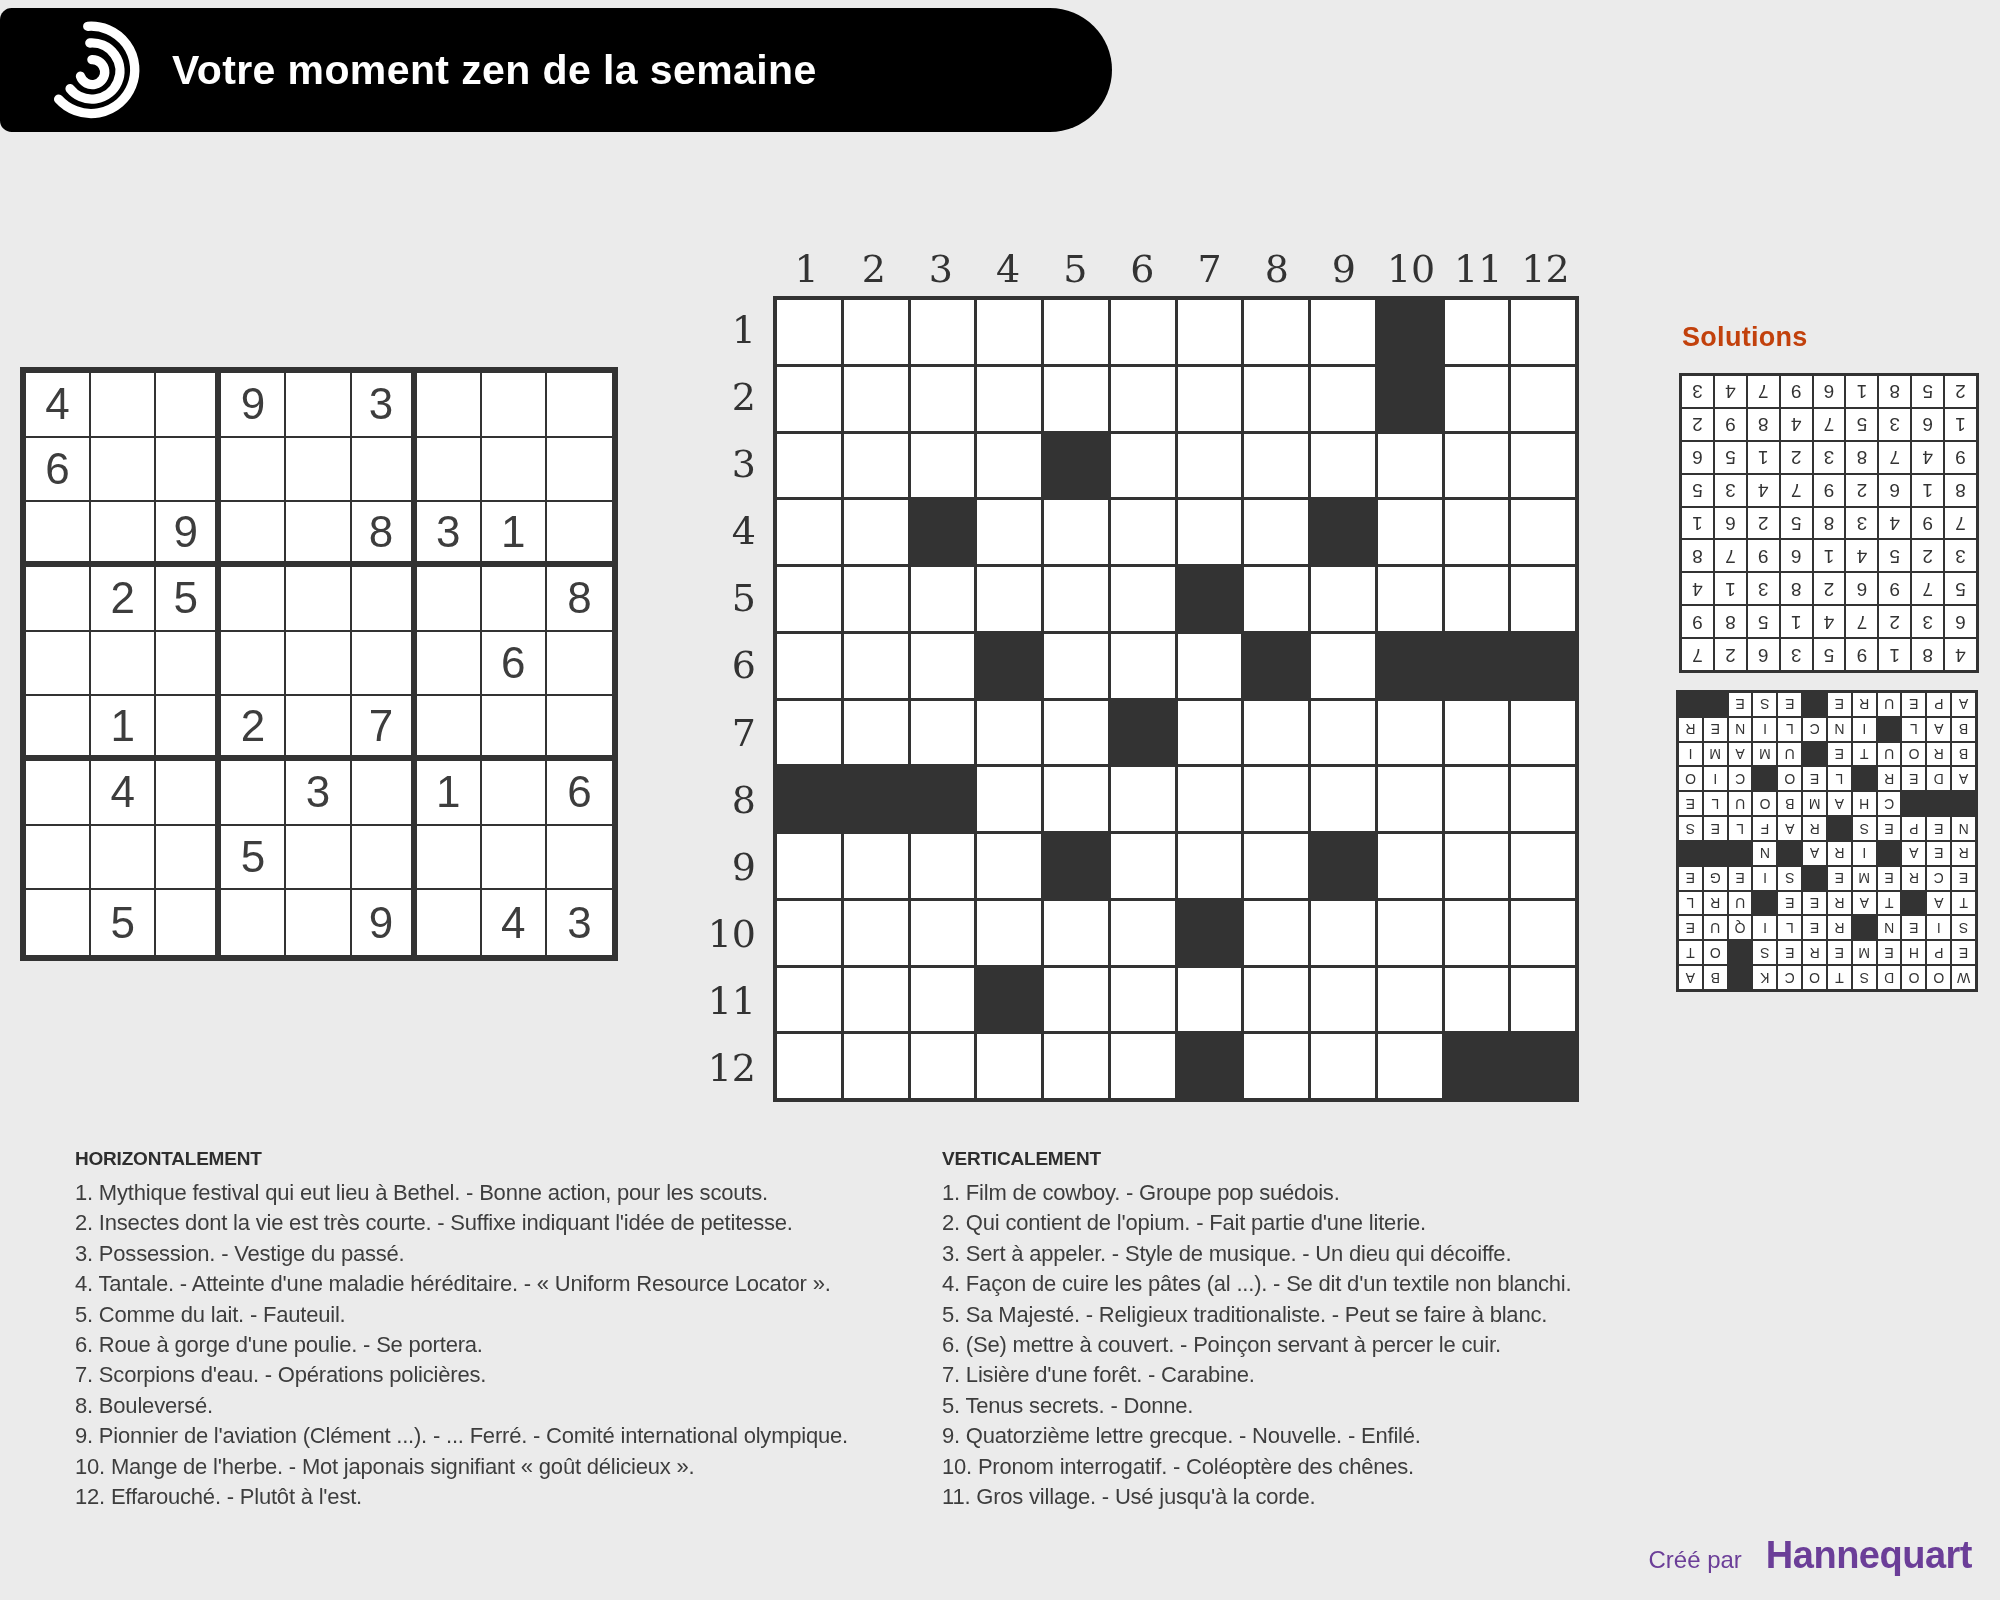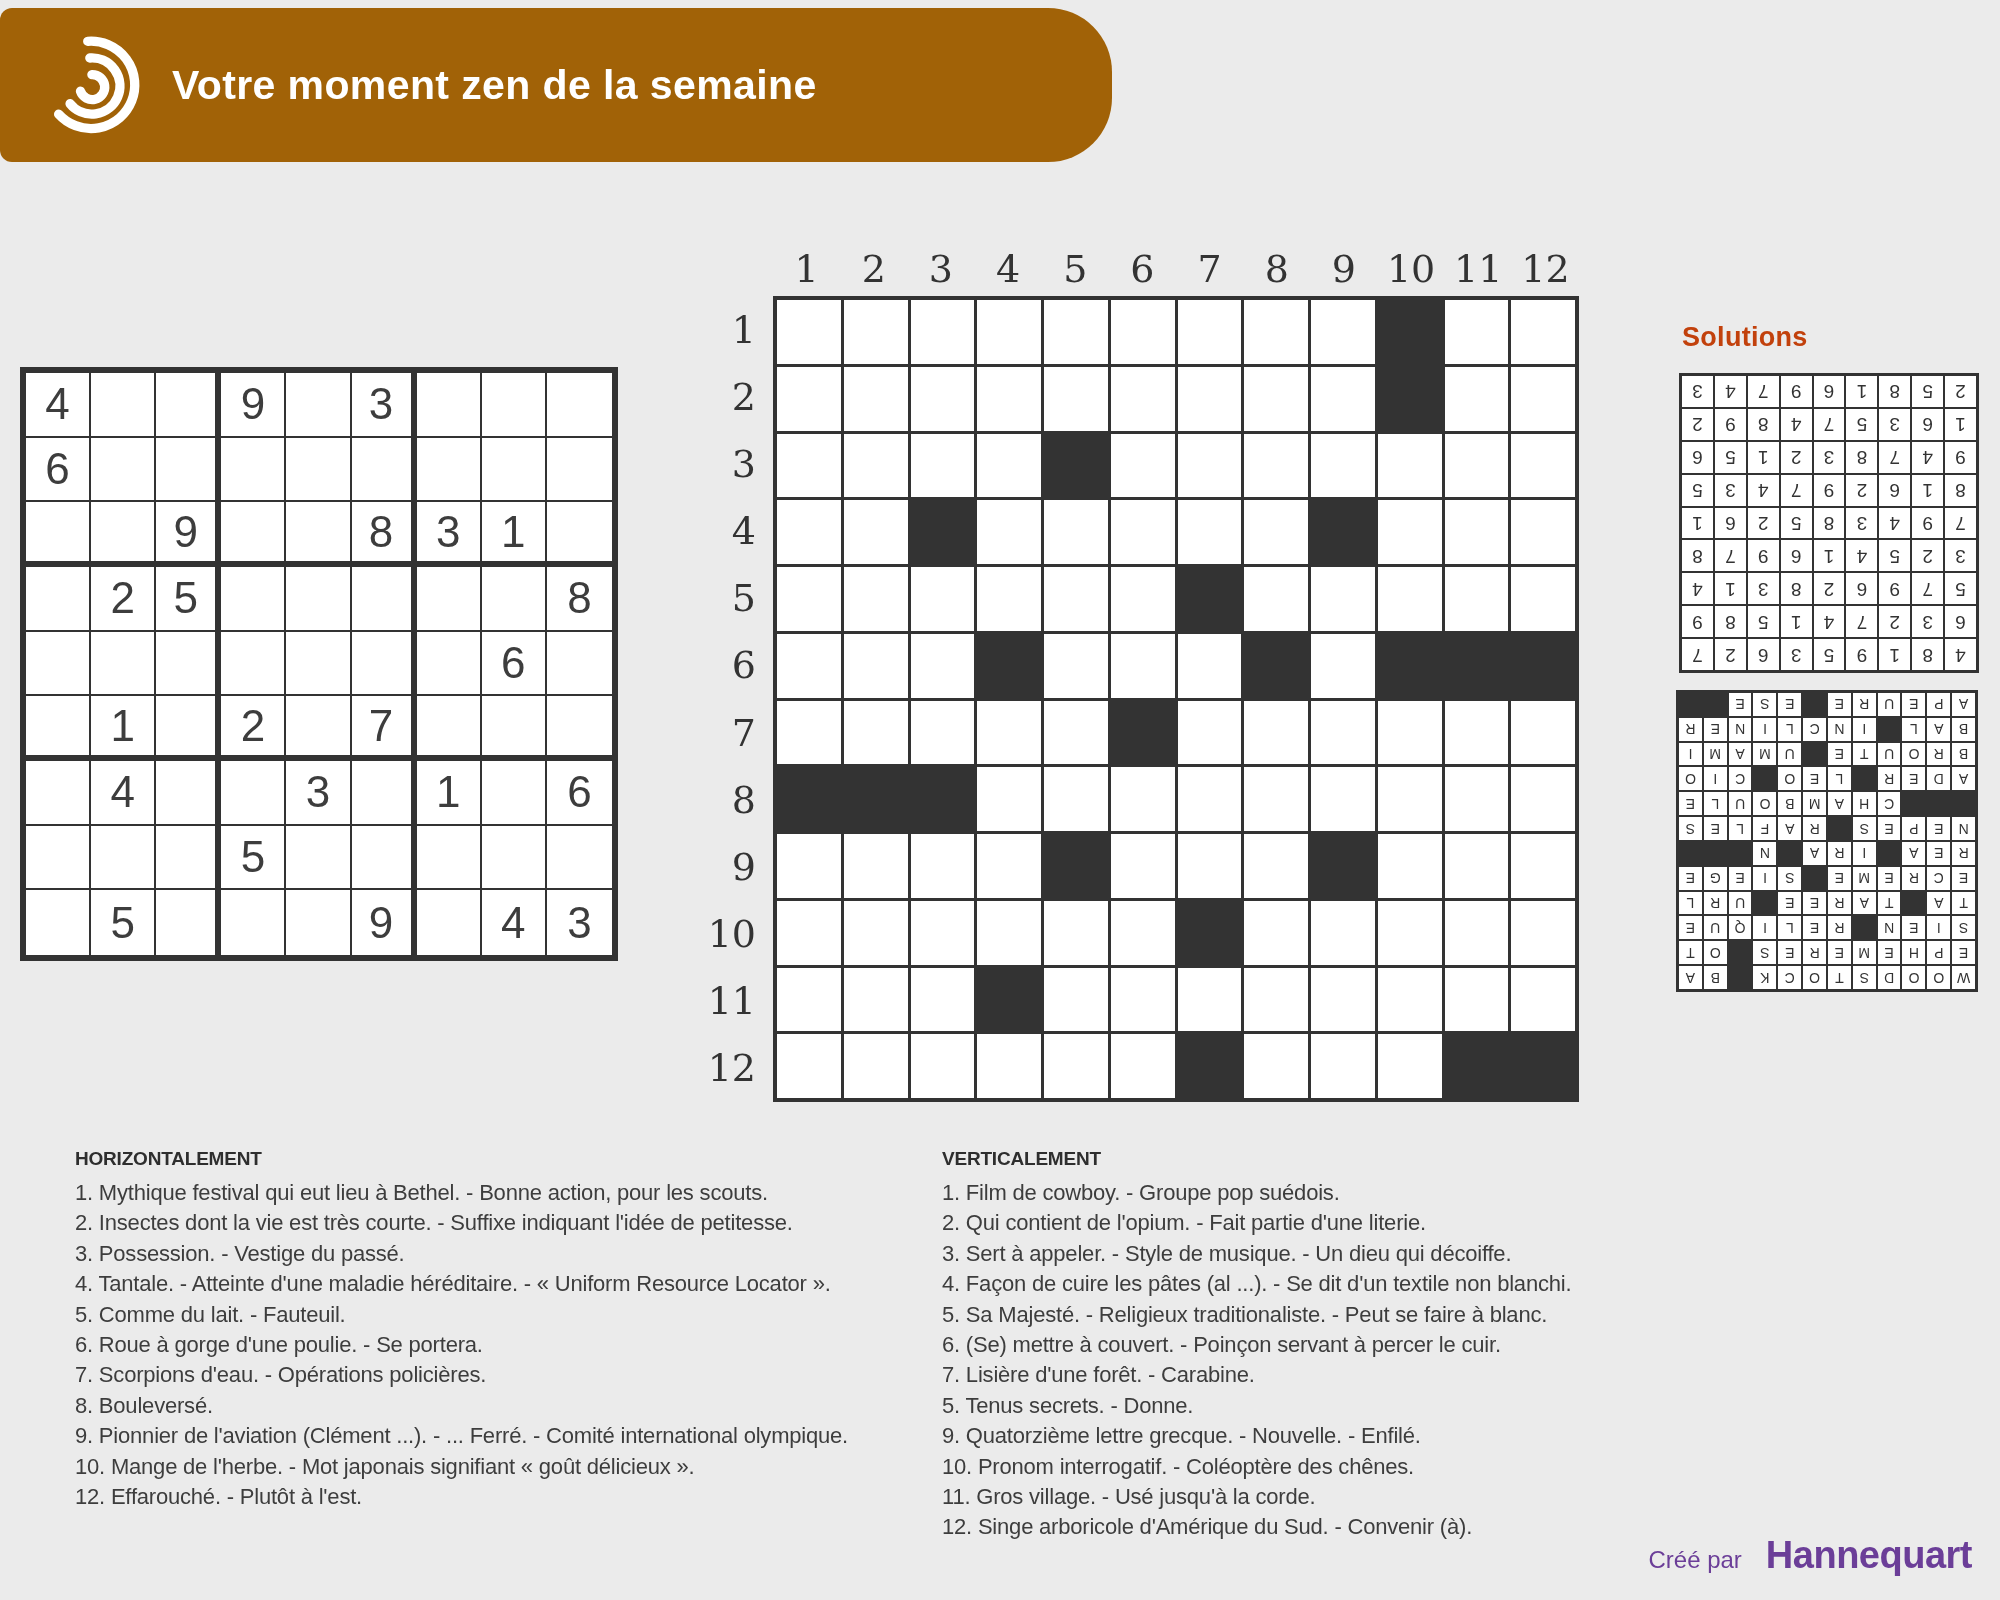--- a/index.html
+++ b/index.html
@@ -1,20 +1,20 @@
 <!DOCTYPE html>
 <html><head>
 <meta charset="utf-8">
 <style>
   html,body{margin:0;padding:0}
   body{width:2000px;height:1600px;position:relative;background:#ebebeb;
        font-family:"Liberation Sans",sans-serif;color:#3a3a3a;overflow:hidden}
 
   
-  .banner{position:absolute;left:0;top:8px;width:1112px;height:154px;background:#a16207;
+  .banner{position:absolute;left:0;top:8px;width:1112px;height:124px;background:#000000;
           border-radius:12px 64px 64px 12px;display:flex;align-items:center}
   .banner svg{margin-left:42px;width:104px;height:104px;flex:none}
   .banner h1{margin:0 0 0 26px;font-size:41px;font-weight:700;color:#fff;letter-spacing:.4px}
 
   
   .sudoku{position:absolute;left:20px;top:367px;width:598px;height:594px;border:6px solid #333;
           background:#fff;display:grid;grid-template-columns:repeat(9,1fr);
           grid-template-rows:repeat(9,1fr);box-sizing:border-box}
   .sudoku>div{border-right:2px solid #333;border-bottom:2px solid #333;display:flex;
               align-items:center;justify-content:center;font-size:44px;color:#3d3d3d}
@@ -592,20 +592,19 @@
       <div class="clue">2. Qui contient de l'opium. - Fait partie d'une literie.</div>
       <div class="clue">3. Sert à appeler. - Style de musique. - Un dieu qui décoiffe.</div>
       <div class="clue">4. Façon de cuire les pâtes (al ...). - Se dit d'un textile non blanchi.</div>
       <div class="clue">5. Sa Majesté. - Religieux traditionaliste. - Peut se faire à blanc.</div>
       <div class="clue">6. (Se) mettre à couvert. - Poinçon servant à percer le cuir.</div>
       <div class="clue">7. Lisière d'une forêt. - Carabine.</div>
       <div class="clue">5. Tenus secrets. - Donne.</div>
       <div class="clue">9. Quatorzième lettre grecque. - Nouvelle. - Enfilé.</div>
       <div class="clue">10. Pronom interrogatif. - Coléoptère des chênes.</div>
       <div class="clue">11. Gros village. - Usé jusqu'à la corde.</div>
-      <div class="clue">12. Singe arboricole d'Amérique du Sud. - Convenir (à).</div>
     </div>
 </div>
 
 <div class="footer">
   <span class="prefix">Créé par</span>
   <span class="name">Hannequart</span>
 </div>
 
 </body></html>

